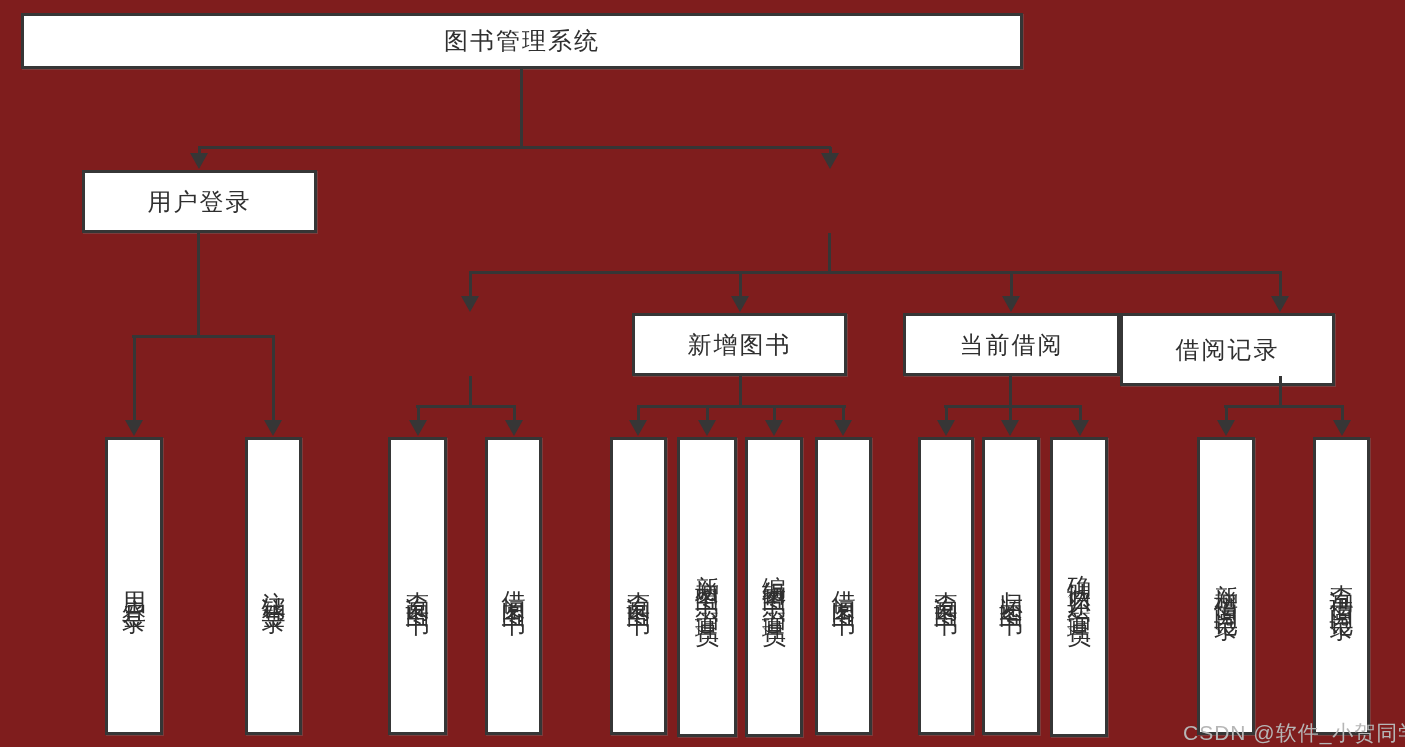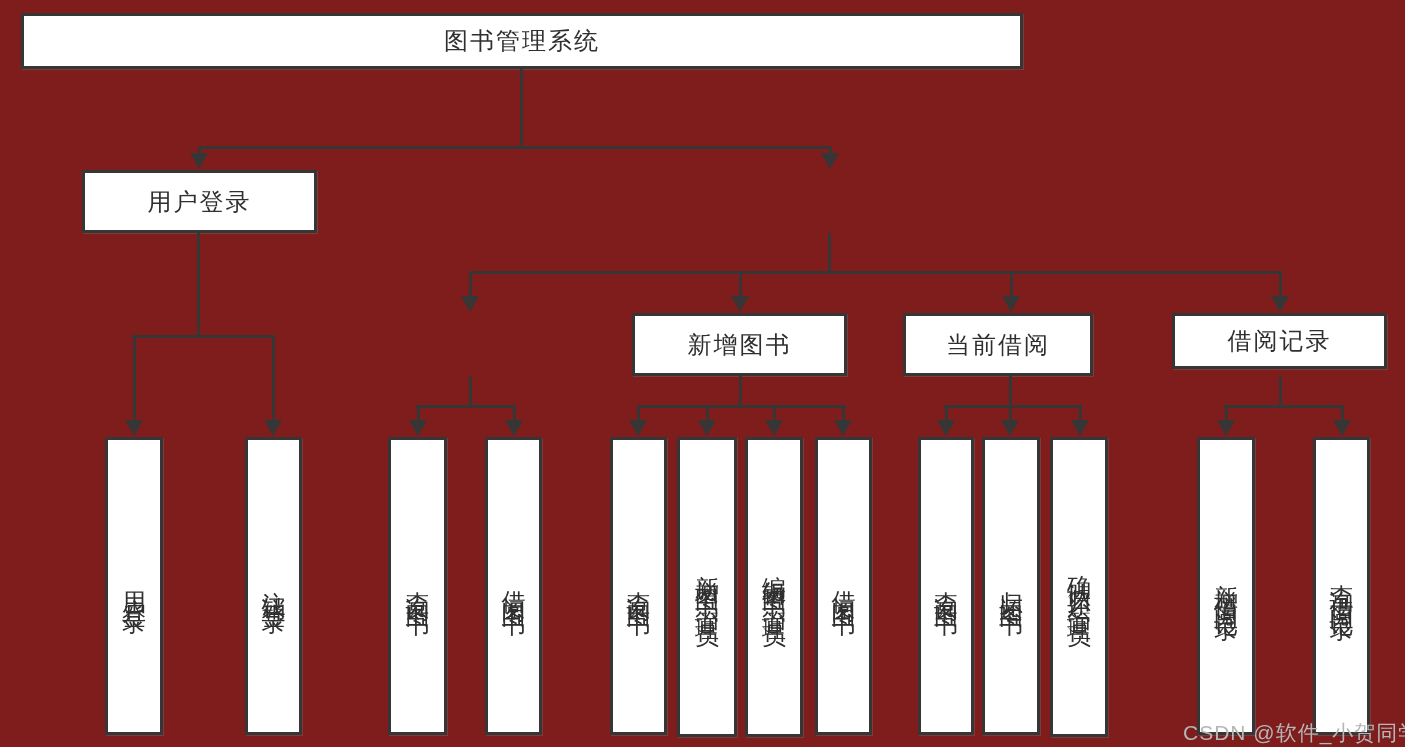--- a/index.html
+++ b/index.html
@@ -36,22 +36,22 @@
 </head>
 <body>
 
 <div id="stage">
 
   <div class="node" style="left:21px;top:13px;width:1002px;height:56px">图书管理系统</div>
 
   <div class="node" style="left:82px;top:170px;width:235px;height:63px">用户登录</div>
 
   <div class="node" style="left:632px;top:313px;width:215px;height:63px">新增图书</div>
-  <div class="node" style="left:903px;top:313px;width:190px;height:63px">当前借阅</div>
-  <div class="node" style="left:1172px;top:313px;width:215px;height:56px">借阅记录</div>
+  <div class="node" style="left:903px;top:313px;width:217px;height:63px">当前借阅</div>
+  <div class="node" style="left:1120px;top:313px;width:215px;height:73px">借阅记录</div>
 
   <div class="node v" style="left:105px;top:437px;width:58px;height:298px">用户登录</div>
   <div class="node v" style="left:245px;top:437px;width:57px;height:298px">注销登录</div>
 
   <div class="node v" style="left:388px;top:437px;width:59px;height:298px">查询图书</div>
   <div class="node v" style="left:485px;top:437px;width:57px;height:298px">借阅图书</div>
 
   <div class="node v" style="left:610px;top:437px;width:57px;height:298px">查询图书</div>
   <div class="node v" style="left:677px;top:437px;width:60px;height:300px">新增图书（管理员）</div>
   <div class="node v" style="left:745px;top:437px;width:58px;height:300px">编辑图书（管理员）</div>

